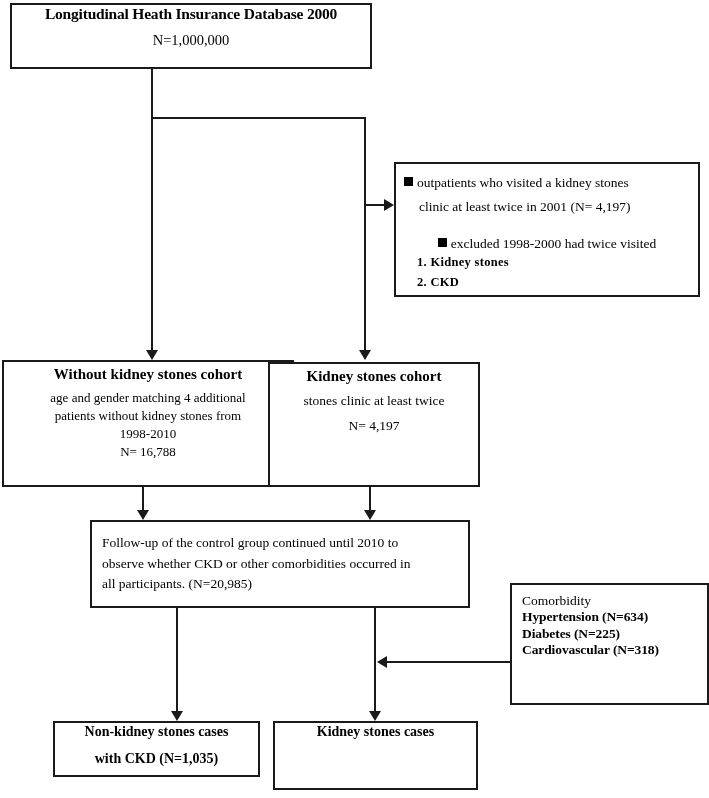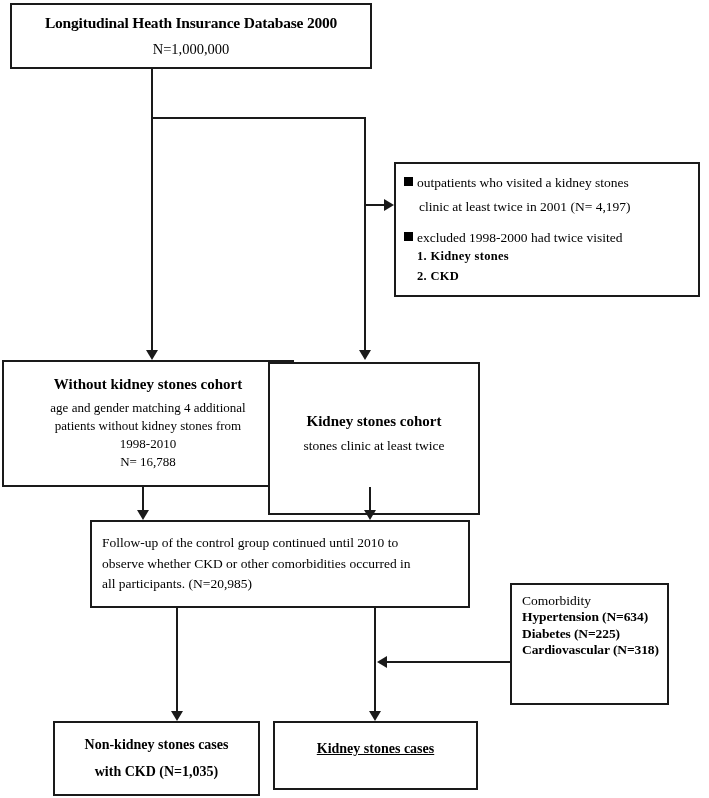--- a/index.html
+++ b/index.html
@@ -16,21 +16,20 @@
     color: #000000;
     overflow: hidden;
   }
   .box {
     position: absolute;
     border: 2px solid #1a1a1a;
     background: #ffffff;
     box-sizing: border-box;
     display: flex;
     flex-direction: column;
-    justify-content: center;
   }
   .line {
     position: absolute;
     background: #1a1a1a;
   }
   .vline { width: 2px; }
   .hline { height: 2px; }
 
   
   .arrow-down {
@@ -76,48 +75,48 @@
     white-space: nowrap;
   }
   #box-excluded .bullet-glyph {
     display: inline-block;
     width: 9px; height: 9px;
     background: #000;
     margin-right: 4px;
     vertical-align: 1px;
   }
   #box-excluded .cont { display: block; font-size: 13.5px; padding-left: 15px; margin-top: 9px; white-space: nowrap; }
-  #box-excluded .spaced { margin-top: 16px; }
+  #box-excluded .spaced { margin-top: 22px; text-align: center; }
   #box-excluded .num-item { display: block; font-size: 12.5px; font-weight: bold; padding-left: 13px; margin-top: 5px; letter-spacing: 0.3px; font-family: Liberation Serif, serif; }
 
   
   #box-cohort-without { left: 2px; top: 360px; width: 292px; height: 127px; padding: 4px 6px; }
   #box-cohort-without .hd { font-size: 15px; font-weight: bold; margin-bottom: 6px; }
   #box-cohort-without .ln { font-size: 13px; display: block; line-height: 1.38; white-space: nowrap; }
 
-  #box-cohort-stones { left: 268px; top: 362px; width: 212px; height: 153px; padding: 4px 4px; }
+  #box-cohort-stones { left: 268px; top: 362px; width: 212px; height: 125px; padding: 4px 4px; }
   #box-cohort-stones .hd { font-size: 15px; font-weight: bold; margin-bottom: 9px; }
   #box-cohort-stones .ln { font-size: 13.5px; display: block; line-height: 1.0; margin-bottom: 11px; white-space: nowrap; }
   #box-cohort-stones .ln.last { margin-bottom: 0; }
 
   
-  #box-followup { left: 90px; top: 520px; width: 380px; height: 88px; padding: 6px 10px; }
+  #box-followup { left: 90px; top: 520px; width: 380px; height: 88px; padding: 6px 10px; justify-content: center; }
   #box-followup .ln { font-size: 13.5px; display: block; line-height: 1.52; white-space: nowrap; }
 
   
-  #box-comorbidity { left: 510px; top: 583px; width: 159px; height: 122px; justify-content: flex-start; padding: 8px 0 0 10px; }
+  #box-comorbidity { left: 510px; top: 583px; width: 199px; height: 122px; justify-content: flex-start; padding: 8px 0 0 10px; }
   #box-comorbidity .hdr { font-size: 13.5px; display: block; line-height: 1.18; }
   #box-comorbidity .item { font-size: 13.5px; font-weight: bold; display: block; line-height: 1.24; letter-spacing: -0.1px; white-space: nowrap; }
 
   
-  #box-out-nonstone { left: 53px; top: 721px; width: 207px; height: 75px; padding: 2px 4px; }
+  #box-out-nonstone { left: 53px; top: 721px; width: 207px; height: 56px; padding: 2px 4px; }
   #box-out-nonstone .ln { font-size: 14px; font-weight: bold; display: block; line-height: 1.0; }
   #box-out-nonstone .ln.first { margin-bottom: 13px; }
 
-  #box-out-stone { left: 273px; top: 721px; width: 205px; height: 69px; padding: 2px 4px; text-decoration: underline; }
+  #box-out-stone { left: 273px; top: 721px; width: 205px; height: 69px; padding: 2px 4px; }
   #box-out-stone .ln { font-size: 14px; font-weight: bold; display: block; line-height: 1.0; }
   #box-out-stone .ln.first { margin-bottom: 13px; }
 </style>
 </head>
 <body>
 
 <div id="canvas">
 
   <div class="box t-center" id="box-database">
     <span class="title">Longitudinal Heath Insurance Database 2000</span>
@@ -147,20 +146,21 @@
     <span class="hd">Without kidney stones cohort</span>
     <span class="ln">age and gender matching 4 additional</span>
     <span class="ln">patients without kidney stones from</span>
     <span class="ln">1998-2010</span>
     <span class="ln">N= 16,788</span>
   </div>
 
   <div class="box t-center" id="box-cohort-stones">
     <span class="hd">Kidney stones cohort</span>
     <span class="ln">stones clinic at least twice</span>
+    <span class="ln last">N= 4,197</span>
   </div>
 
   <div class="line vline" style="left:142px; top:487px; height:23px;"></div>
   <div class="arrow-down" style="left:137px; top:510px;"></div>
 
   <div class="line vline" style="left:369px; top:487px; height:23px;"></div>
   <div class="arrow-down" style="left:364px; top:510px;"></div>
 
   <div class="box t-left" id="box-followup">
     <span class="ln">Follow-up of the control group continued until 2010 to</span>

